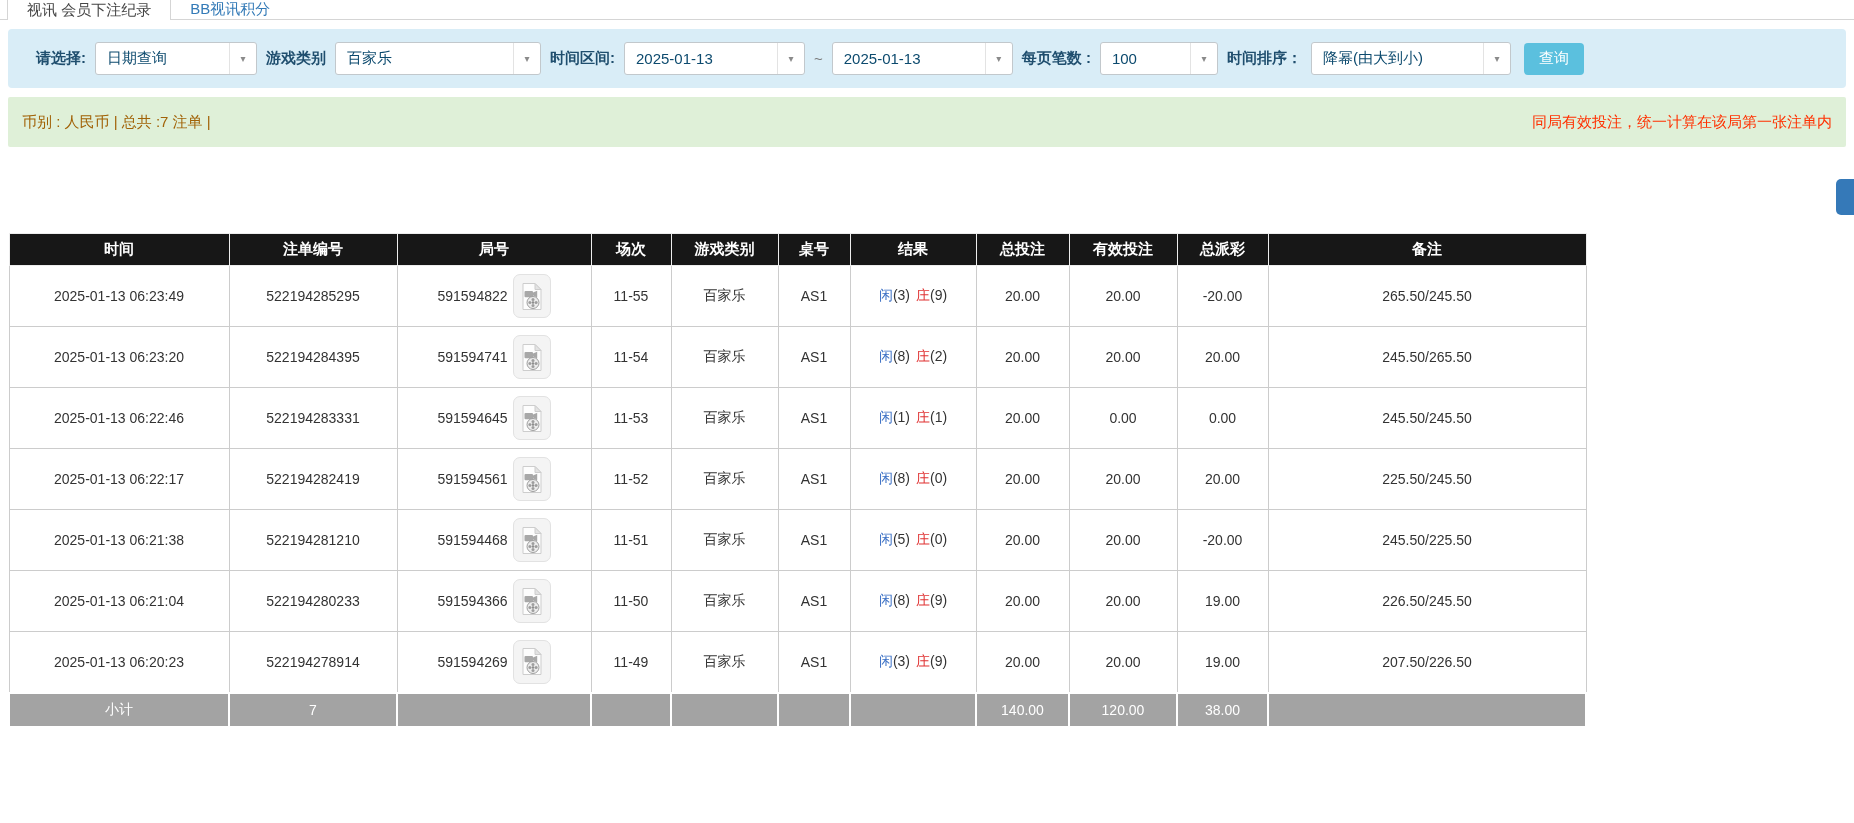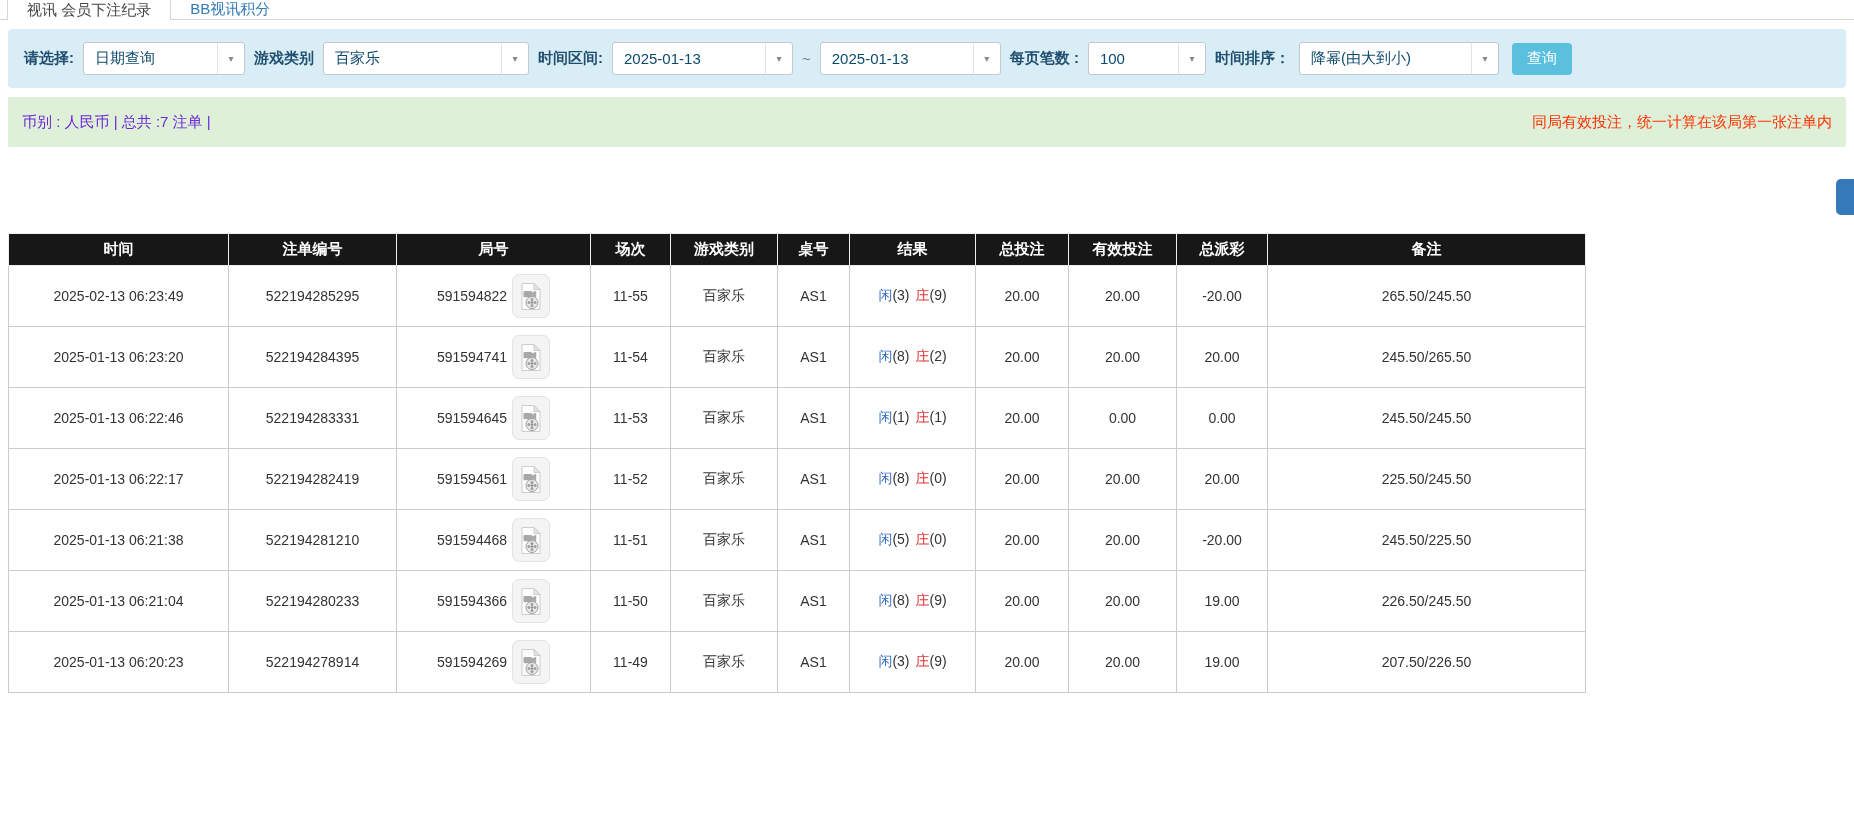--- a/index.html
+++ b/index.html
@@ -9,21 +9,21 @@
     background:#fff; font-family:"Liberation Sans","DejaVu Sans",sans-serif; color:#333;
   }
   
   .tabbar { display:flex; align-items:stretch; border-bottom:1px solid #d5d5d5; height:20px; padding-left:7px; }
   .tab { display:flex; align-items:center; padding:0 19px; font-size:15px; white-space:nowrap; }
   .tab.active { background:#fff; color:#454545; border-left:1px solid #d5d5d5; border-right:1px solid #d5d5d5; margin-bottom:-1px; }
   .tab.inactive { color:#337ab7; cursor:pointer; }
   
   .filterbar {
     margin:9px 8px 0 8px; background:#d9edf7; border-radius:4px;
-    padding:13px 16px; display:flex; align-items:center; gap:9px; font-size:15px;
+    padding:13px 28px; display:flex; align-items:center; gap:9px; font-size:15px;
   }
   .flabel { font-weight:bold; color:#1f4e6e; white-space:nowrap; }
   .sel {
     background:#fff; border:1px solid #c2c8cc; border-radius:3px; height:33px;
     display:flex; align-items:center; cursor:pointer;
   }
   .sel-val { flex:1; padding-left:11px; color:#0c4a6e; white-space:nowrap; overflow:hidden; }
   .sel-arrow {
     width:27px; align-self:stretch; display:flex; align-items:center; justify-content:center;
     color:#8a8a8a; font-size:10px; border-left:1px solid #e3e3e3;
@@ -34,21 +34,21 @@
   .btn-query {
     background:#5bc0de; color:#fff; border:none; border-radius:4px; height:32px;
     padding:0 15px; font-size:15px; margin-left:4px; cursor:pointer;
     font-family:"Liberation Sans","DejaVu Sans",sans-serif;
   }
   
   .infobar {
     margin:9px 8px 0 8px; background:#dff0d8; border-radius:2px; height:50px;
     padding:0 14px; display:flex; align-items:center; justify-content:space-between; font-size:15px;
   }
-  .info-left { color:#6d28d9; }
+  .info-left { color:#a16207; }
   .info-right { color:#ff3000; }
   
   .spacer { height:86px; position:relative; }
   .side-btn {
     position:absolute; right:-12px; top:32px; width:30px; height:36px;
     background:#3579b8; border:none; border-radius:5px; cursor:pointer;
   }
   
   table.grid { border-collapse:collapse; table-layout:fixed; width:1577px; margin-left:8px; font-size:14px; }
   .grid thead th {
@@ -157,21 +157,21 @@
         <th>结果</th>
         <th>总投注</th>
         <th>有效投注</th>
         <th>总派彩</th>
         <th>备注</th>
       </tr>
   </thead>
   <tbody>
 
   <tr>
-    <td>2025-02-13 06:23:49</td>
+    <td>2025-01-13 06:23:49</td>
     <td>522194285295</td>
     <td class="round-cell">
       <span class="round-wrap">
         <span>591594822</span>
         <button class="video-btn">
           <svg width="24" height="29" viewBox="0 0 24 29">
             <path d="M3 1.5 h12 l6 6 v20 H3 Z" fill="#fdfdfd" stroke="#cdcdcd"></path>
             <path d="M15 1.5 l6 6 h-6 Z" fill="#e3e3e3" stroke="#cdcdcd"></path>
             <rect x="4.5" y="9" width="8.5" height="6.2" rx="1" fill="#a8a8a8"></rect>
             <path d="M13 10.6 l4.2 -1.9 v6.8 l-4.2 -1.9 Z" fill="#a8a8a8"></path>
@@ -389,14 +389,27 @@
     <td>
       <span class="c-player">闲</span><span>(3)</span><span class="c-banker">庄</span><span>(9)</span>
     </td>
     <td class="amount-blue">20.00</td>
     <td>20.00</td>
     <td>19.00</td>
     <td>207.50/226.50</td>
   </tr>
     </tbody>
   <tbody>
+    <tr class="sum">
+      <td>小计</td>
+      <td>7</td>
+      <td></td>
+      <td></td>
+      <td></td>
+      <td></td>
+      <td></td>
+      <td>140.00</td>
+      <td>120.00</td>
+      <td>38.00</td>
+      <td></td>
+    </tr>
   </tbody>
 </table>
 
 </body></html>

